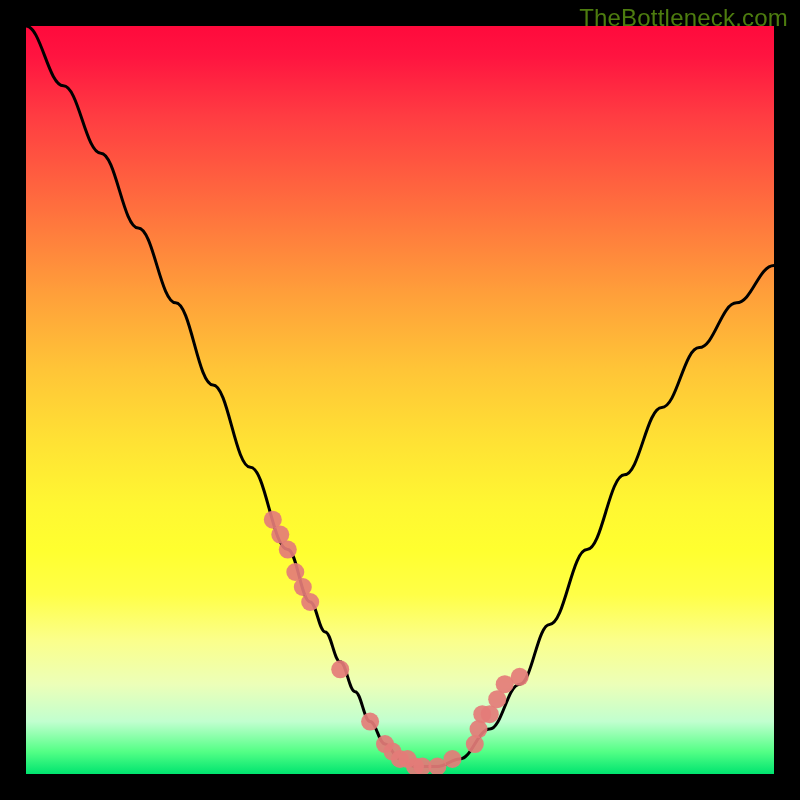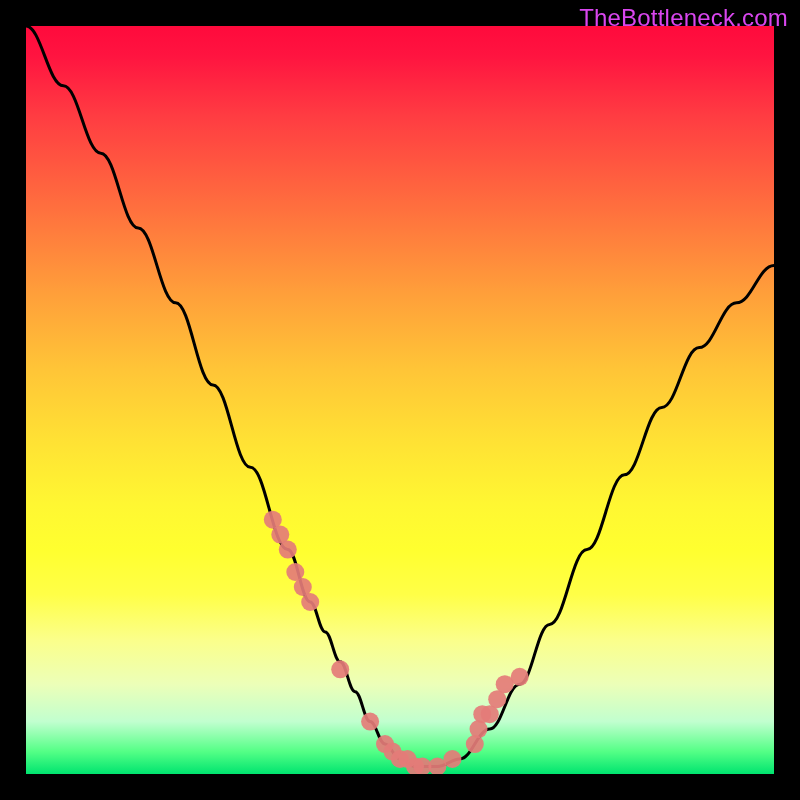--- a/index.html
+++ b/index.html
@@ -41,21 +41,21 @@
       #ecffb8 88%,
       #c1ffcf 93%,
       #54ff86 97%,
       #00e46f 100%
     );
   }
   .watermark {
     position: absolute;
     top: 4px;
     right: 12px;
-    color: #d946ef;
+    color: #4d7c0f;
     font-size: 24px;
     font-weight: 500;
     letter-spacing: 0.2px;
     z-index: 5;
     text-align: right;
   }
   svg.curve {
     position: absolute;
     top: 0;
     left: 0;

